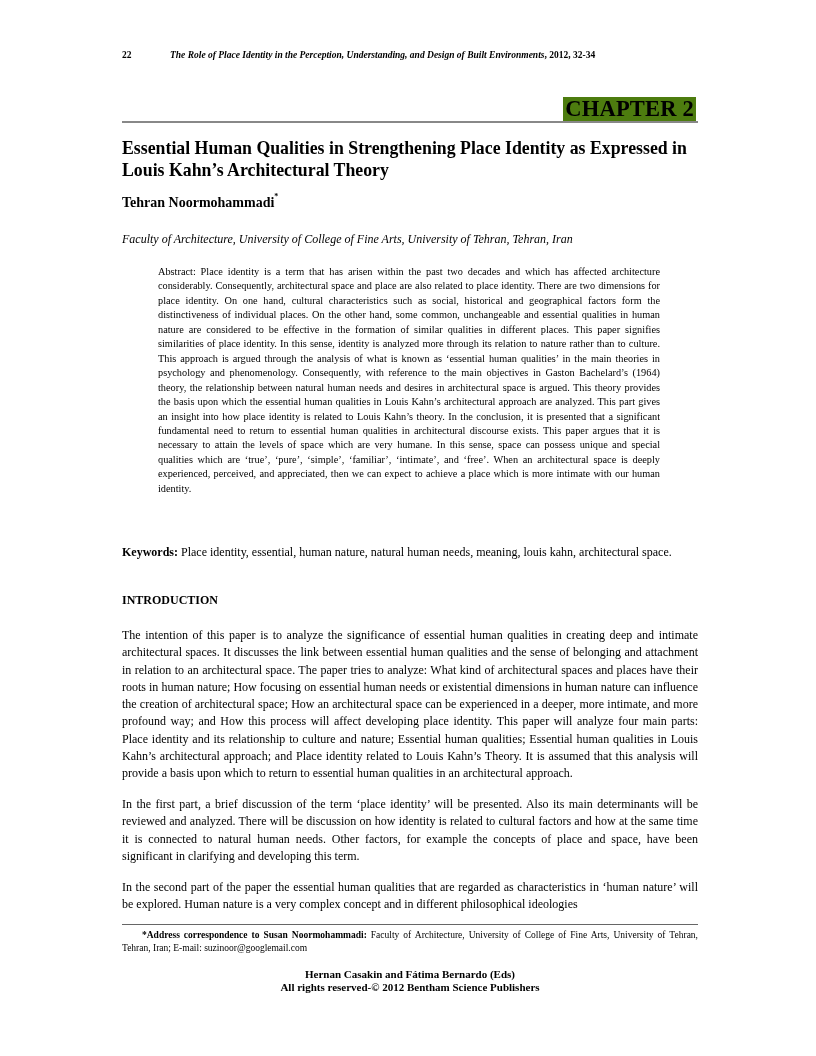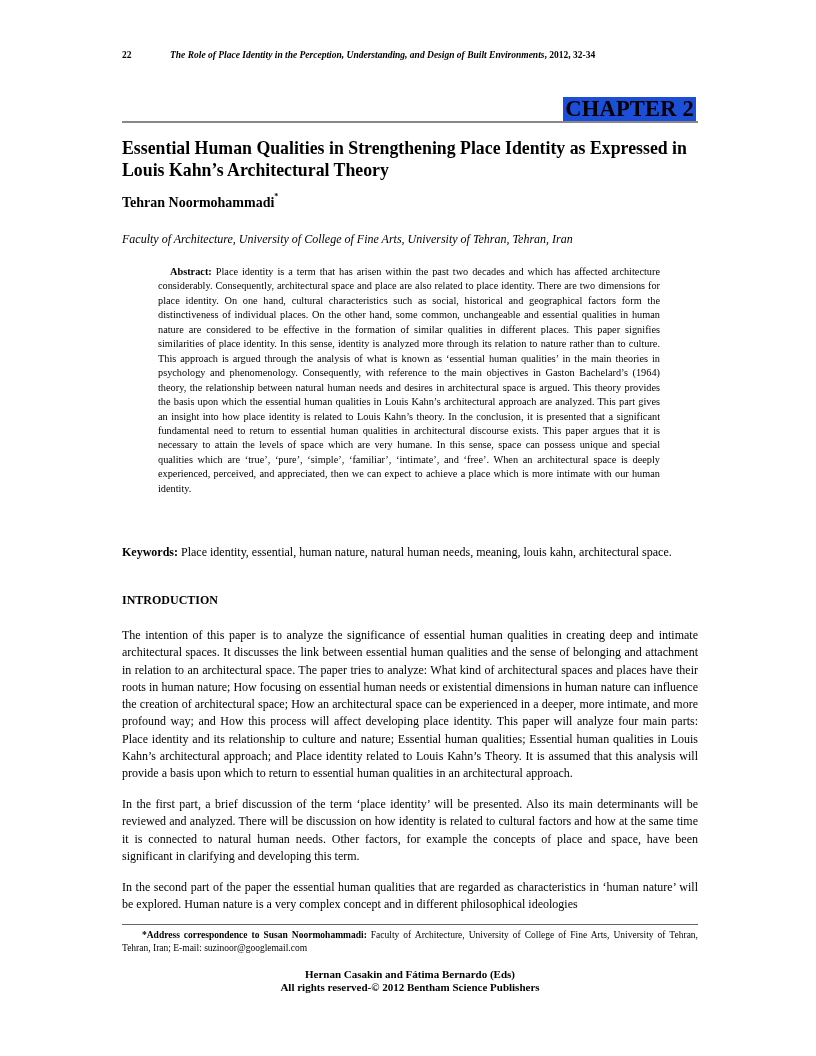--- a/index.html
+++ b/index.html
@@ -2,28 +2,28 @@
 <html><head>
 <meta charset="utf-8">
 <style>
   html, body { margin:0; padding:0; background:#ffffff; }
   body { width:816px; height:1056px; position:relative; font-family:"Liberation Serif", serif; color:#000; }
   .page { position:absolute; left:0; top:0; width:816px; height:898px; }
   .running-head { position:absolute; left:122px; top:50px; width:576px; font-size:9.5px; font-weight:bold; white-space:nowrap; }
   .running-head .pnum { position:absolute; left:0; top:0; }
   .running-head .rtitle { position:absolute; left:48px; top:0; font-style:italic; }
   .running-head .rtitle span { font-style:normal; }
-  .chapter { position:absolute; right:120px; top:97px; background:#1d4ed8; font-size:22.5px; font-weight:bold; line-height:24px; padding:0 2px; letter-spacing:0.2px; }
+  .chapter { position:absolute; right:120px; top:97px; background:#4d7c0f; font-size:22.5px; font-weight:bold; line-height:24px; padding:0 2px; letter-spacing:0.2px; }
   .rule-top { position:absolute; left:122px; top:121px; width:576px; height:2px; background:#888; }
   .title { position:absolute; left:122px; top:137px; width:580px; font-size:17.8px; font-weight:bold; line-height:22px; }
   .author { position:absolute; left:122px; top:195px; font-size:14px; font-weight:bold; }
   .author sup { font-size:8px; vertical-align:top; position:relative; top:-3px; }
   .affil { position:absolute; left:122px; top:232px; font-size:12px; font-style:italic; }
   .abstract { position:absolute; left:158px; top:265px; width:502px; font-size:10.3px; line-height:14.45px; text-align:justify; }
-  .abstract b { font-weight:bold;margin-left:12px; }
+  .abstract b { font-weight:normal; }
   .keywords { position:absolute; left:122px; top:544px; width:576px; font-size:12px; line-height:17px; text-align:justify; }
   .section-head { position:absolute; left:122px; top:593px; font-size:12px; font-weight:bold; }
   .para { position:absolute; left:122px; width:576px; font-size:12px; line-height:17.3px; text-align:justify; }
   .p1 { top:627px; }
   .p2 { top:796px; }
   .p3 { top:879px; }
   .rule-foot { position:absolute; left:122px; top:924px; width:576px; height:1px; background:#666; }
   .footnote { position:absolute; left:122px; top:929px; width:576px; font-size:9.5px; line-height:13px; text-align:justify; }
   .footnote b { font-weight:bold;margin-left:20px; }
   .editors { position:absolute; left:122px; top:968px; width:576px; text-align:center; font-size:11px; font-weight:bold; line-height:13px; }

